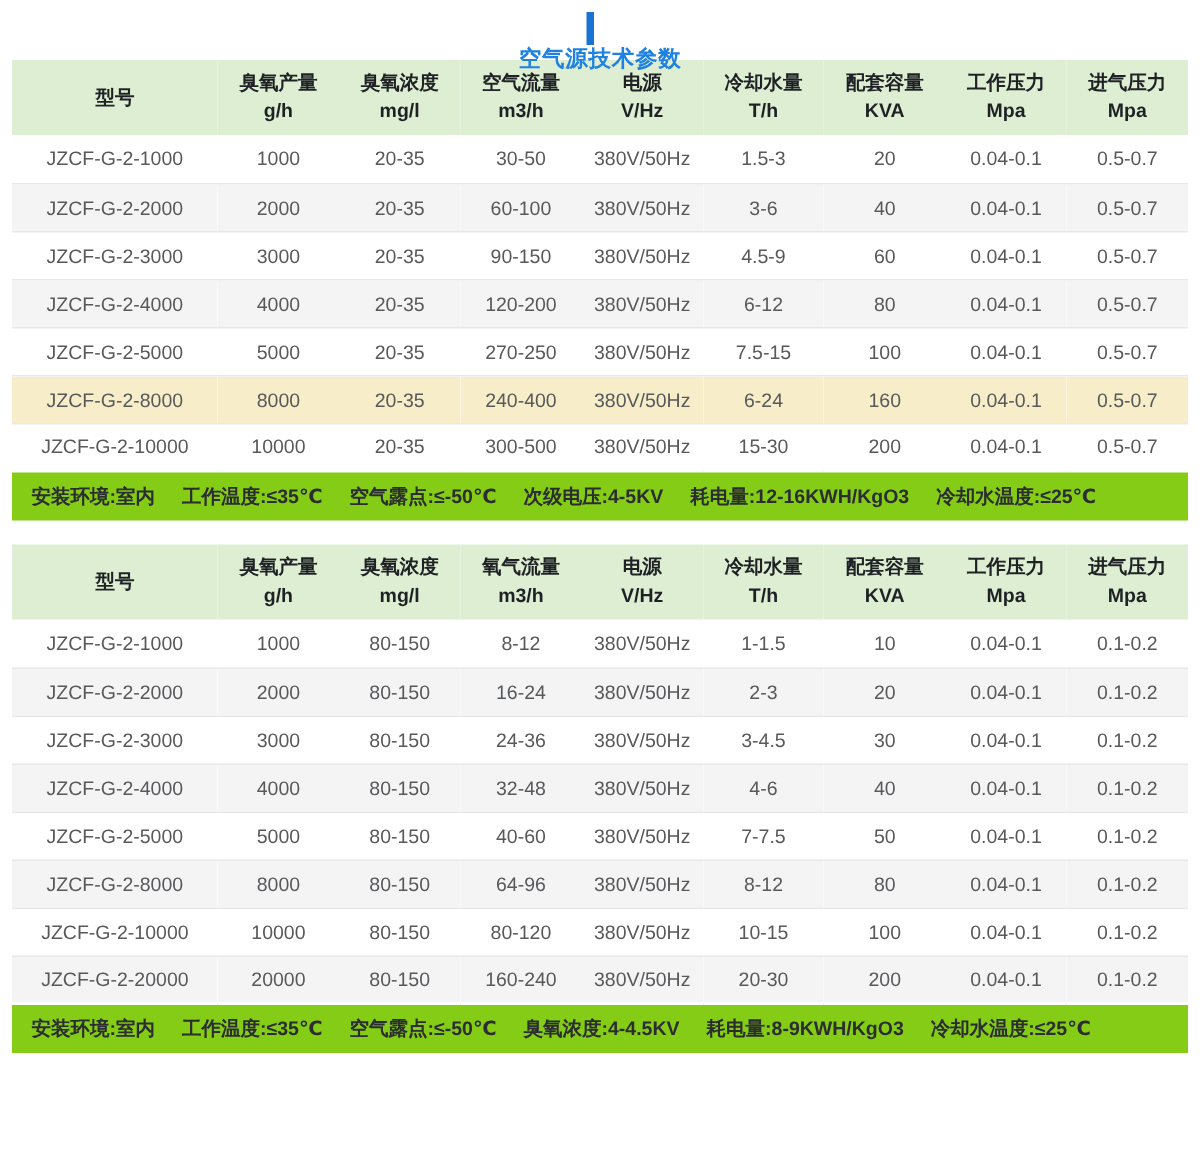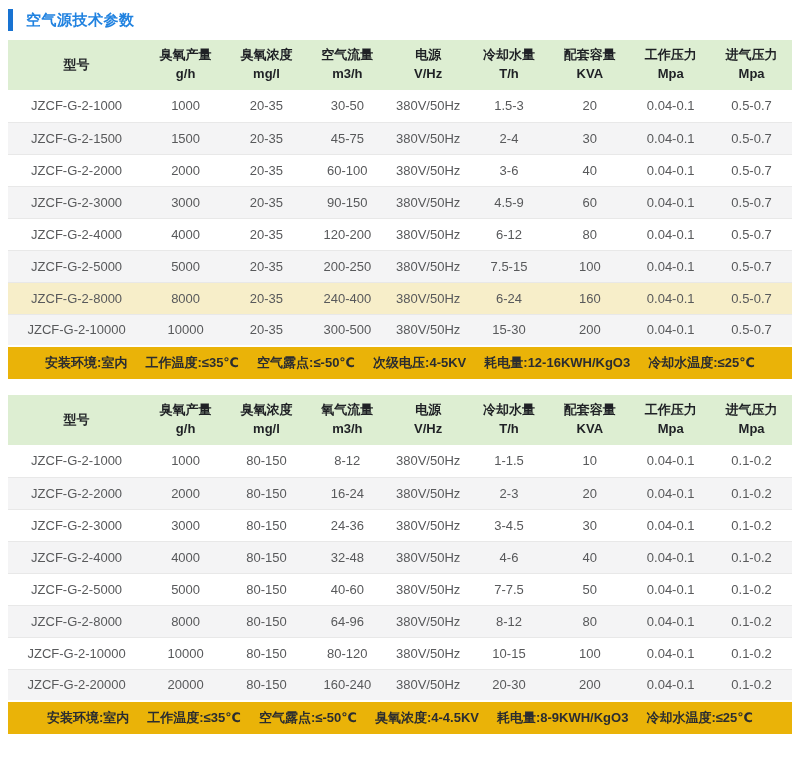--- a/index.html
+++ b/index.html
@@ -14,20 +14,21 @@
     width: 800px;
     padding: 8px 8px 0 8px;
   }
   .section { margin-bottom: 13px; }
   .section + .section { margin-top: 16px; }
   .section-title {
     display: flex;
     align-items: center;
     height: 24px;
     margin-bottom: 8px;
+    flex-direction: column;
   }
   .title-bar {
     width: 5px;
     height: 22px;
     background: #1873D2;
     margin-right: 13px;
     flex: 0 0 auto;
   }
   .title-text {
     color: #2082E0;
@@ -61,25 +62,24 @@
     height: 32px;
     border-bottom: 1px solid #E8E8E8;
     background: #ffffff;
     white-space: nowrap;
     overflow: hidden;
   }
   tbody tr:nth-child(even) td { background: #F4F4F5; }
   tbody tr.highlight td { background: #F7EEC9; }
   tbody tr:last-child td { border-bottom: none; }
   tfoot td {
-    background: #eab308;
+    background: #84cc16;
     color: #2b2d30;
     font-weight: bold;
     font-size: 13px;
-    text-align: center;
     vertical-align: middle;
     height: 33px;
     padding: 0 4px;
     border-top: 2px solid #ffffff;
   }
   .footnote-item { margin: 0 9px; white-space: nowrap; }
   .th-unit { font-weight: bold; }
 </style>
 </head>
 <body>
@@ -148,31 +148,20 @@
             <td>1000</td>
             <td>20-35</td>
             <td>30-50</td>
             <td>380V/50Hz</td>
             <td>1.5-3</td>
             <td>20</td>
             <td>0.04-0.1</td>
             <td>0.5-0.7</td>
           </tr>
           <tr>
-            <td>JZCF-G-2-1500</td>
-            <td>1500</td>
-            <td>20-35</td>
-            <td>45-75</td>
-            <td>380V/50Hz</td>
-            <td>2-4</td>
-            <td>30</td>
-            <td>0.04-0.1</td>
-            <td>0.5-0.7</td>
-          </tr>
-          <tr>
             <td>JZCF-G-2-2000</td>
             <td>2000</td>
             <td>20-35</td>
             <td>60-100</td>
             <td>380V/50Hz</td>
             <td>3-6</td>
             <td>40</td>
             <td>0.04-0.1</td>
             <td>0.5-0.7</td>
           </tr>
@@ -195,21 +184,21 @@
             <td>380V/50Hz</td>
             <td>6-12</td>
             <td>80</td>
             <td>0.04-0.1</td>
             <td>0.5-0.7</td>
           </tr>
           <tr>
             <td>JZCF-G-2-5000</td>
             <td>5000</td>
             <td>20-35</td>
-            <td>200-250</td>
+            <td>270-250</td>
             <td>380V/50Hz</td>
             <td>7.5-15</td>
             <td>100</td>
             <td>0.04-0.1</td>
             <td>0.5-0.7</td>
           </tr>
           <tr class="highlight">
             <td>JZCF-G-2-8000</td>
             <td>8000</td>
             <td>20-35</td>

